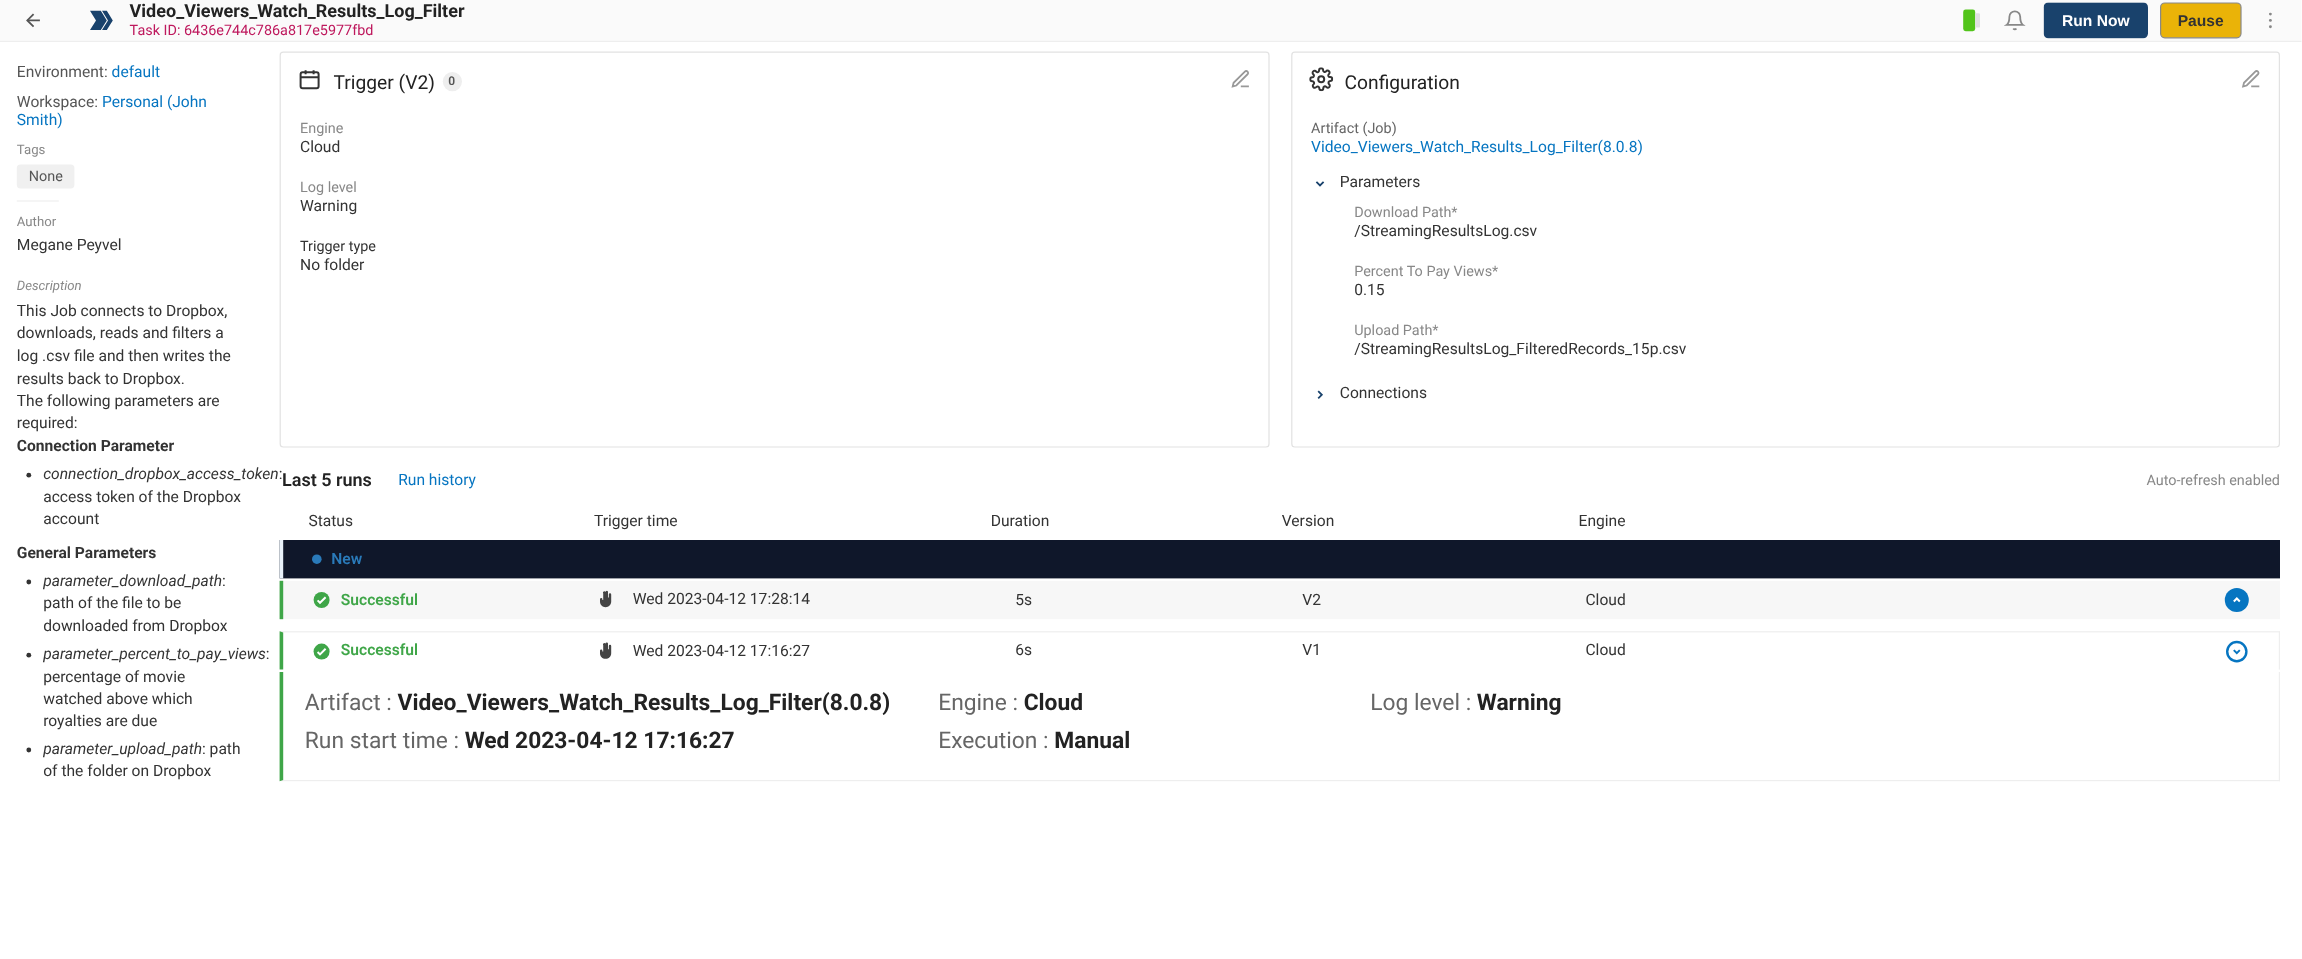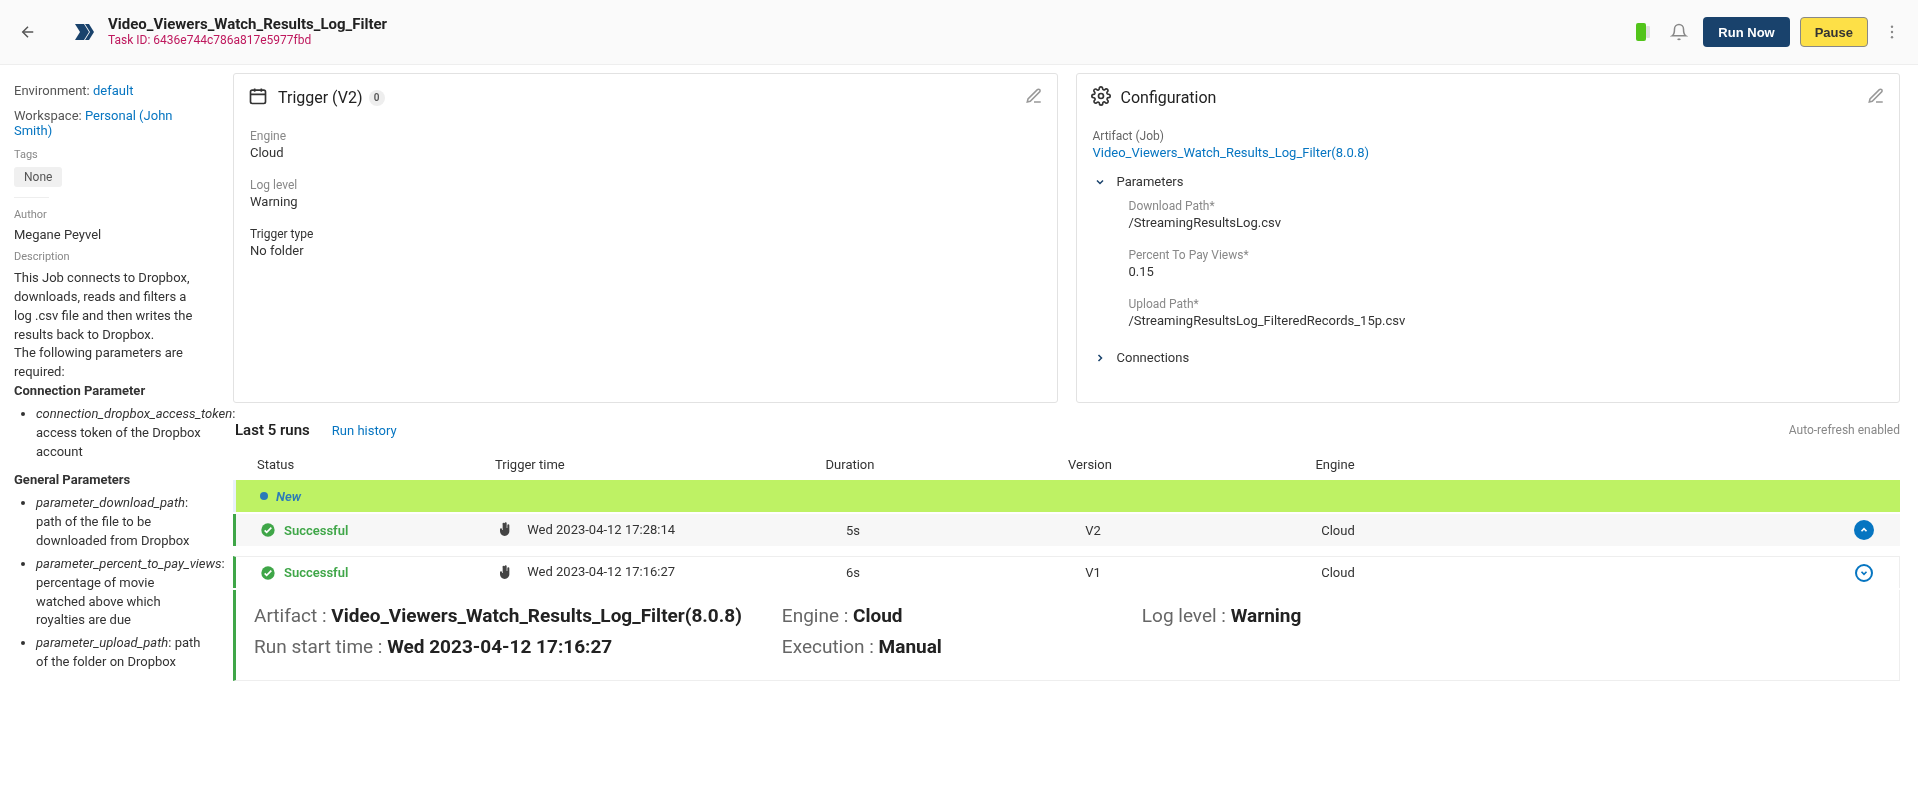--- a/index.html
+++ b/index.html
@@ -1,30 +1,30 @@
 <!DOCTYPE html>
 <html><head>
 <meta charset="utf-8">
 <style>
   * { box-sizing: border-box; }
   html, body { margin: 0; padding: 0; font-family: -apple-system, BlinkMacSystemFont, "Segoe UI", Roboto, Arial, sans-serif; font-size: 13px; color: #333; background: #fff; }
   a { color: #0675c1; text-decoration: none; }
 
   
-  .topbar { display: flex; align-items: center; height: 65px; border-bottom: 1px solid #eee; padding: 0 12px; background: #fafafa; }
+  .topbar { display: flex; align-items: center; height: 35px; border-bottom: 1px solid #eee; padding: 0 12px; background: #fafafa; }
   .back-btn { width: 32px; height: 32px; display:flex; align-items:center; justify-content:center; color:#555; cursor:pointer; border-radius:4px; }
   .logo { width:24px; height:24px; margin: 0 12px 0 28px; display:flex; align-items:center; justify-content:center; }
   .title-block { flex: 1; min-width:0; }
   .title-main { font-size: 15px; font-weight: 700; color:#222; line-height:1.2; }
   .title-sub { font-size: 12px; color:#be185d; line-height:1.3; }
   .topbar-right { display:flex; align-items:center; gap:10px; }
   .topbar-icon { width:28px; height:28px; display:flex; align-items:center; justify-content:center; color:#888; cursor:pointer; }
   .btn { display:inline-flex; align-items:center; justify-content:center; height:30px; padding:0 14px; border-radius:4px; font-size:13px; font-weight:600; cursor:pointer; border:1px solid transparent; }
   .btn-primary { background:#19426c; color:#fff;text-align:center; }
-  .btn-outline { background:#fde047; color:#333; border:1px solid #888; }
+  .btn-outline { background:#eab308; color:#333; border:1px solid #888; }
 
   
   .body-row { display:flex; }
   .sidebar { width: 215px; padding: 18px 14px; font-size:13px; color:#333; }
   .sidebar .sb-row { margin-bottom:10px; }
   .sb-label { color:#555; font-size:13px; }
   .sb-section-label { color:#888; font-size:11px; margin-top:6px; margin-bottom:6px; }
   .tag-chip { display:inline-block; background:#f0f0f0; color:#555; border-radius:3px; padding:3px 10px; font-size:12px; }
   .divider { border:none; border-top:1px solid #eee; margin:10px 0; width:35px; }
   .desc { font-size:13px; color:#333; line-height:1.45; }
@@ -56,21 +56,21 @@
   .runs-right { margin-left:auto; font-size:12px; color:#888; }
   .runs-table { width:100%; }
   .runs-head { display:flex; padding:8px 12px; font-size:13px; color:#333; }
   .col-status  { flex:0 0 250px; padding-left:12px;}
   .col-trigger { flex:0 0 240px; text-align:left;}
   .col-duration{ flex:0 0 230px; text-align:center;}
   .col-version { flex:0 0 250px; text-align:center;}
   .col-engine  { flex:0 0 240px; text-align:center;}
   .col-actions { flex:1; text-align:right; padding-right:14px;}
   .run-row { display:flex; align-items:center; min-height:32px; padding:4px 12px; font-size:13px; }
-  .row-new { background:#bef264; border-left: 3px solid #e9f2fb; margin-bottom:2px;font-style:italic;}
+  .row-new { background:#0f172a; border-left: 3px solid #e9f2fb; margin-bottom:2px;}
   .row-success { background:#f7f7f7; border-left:3px solid #3fa648; margin-bottom:2px;}
   .row-success.expanded-top { background:#fff; border:1px solid #eee; border-left:3px solid #3fa648; border-bottom:none; margin-top:10px;}
   .status-cell { display:flex; align-items:center; gap:8px; }
   .dot { width:8px; height:8px; border-radius:50%; }
   .dot-blue { background:#2a7ab9; }
   .status-new { color:#2a7ab9; font-weight:600; }
   .status-success { color:#3fa648; font-weight:600; }
   .check { color:#3fa648; display:flex; }
   .hand-icon { color:#444; display:inline-flex; margin-right:10px; vertical-align:middle;}
   .circle-btn { width:20px; height:20px; display:inline-flex; align-items:center; justify-content:center; border-radius:50%; color:#fff; font-size:11px; cursor:pointer;}
@@ -140,21 +140,21 @@
     </div>
     <div class="sb-row">
       <span class="sb-label">Workspace:</span>
       <a href="#">Personal (John Smith)</a>
     </div>
     <div class="sb-section-label">Tags</div>
     <span class="tag-chip">None</span>
     <hr class="divider">
     <div class="sb-section-label">Author</div>
     <div>Megane Peyvel</div>
-    <div class="sb-section-label" style="margin-top:8px;">Description</div>
+    <div class="sb-section-label" style="margin-top:20px;font-style:italic;">Description</div>
     <div class="desc">
       <span>This Job connects to Dropbox, downloads, reads and filters a log .csv file and then writes the results back to Dropbox.</span><br>
       <span>The following parameters are required:</span><br>
       <strong>Connection Parameter</strong>
       <ul>
         <li><em>connection_dropbox_access_token</em><span>: access token of the Dropbox account</span></li>
       </ul>
       <strong>General Parameters</strong>
       <ul>
         <li><em>parameter_download_path</em><span>: path of the file to be downloaded from Dropbox</span></li>

